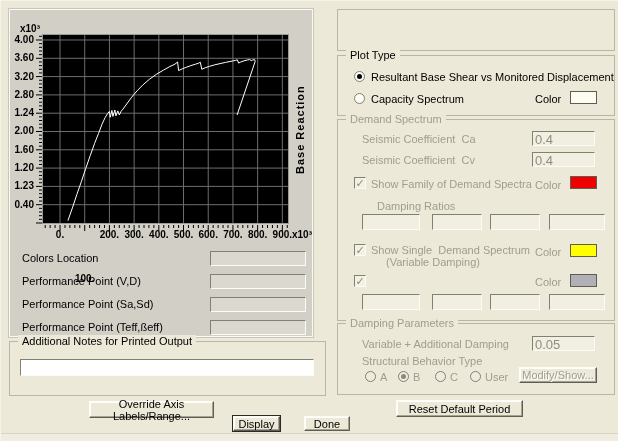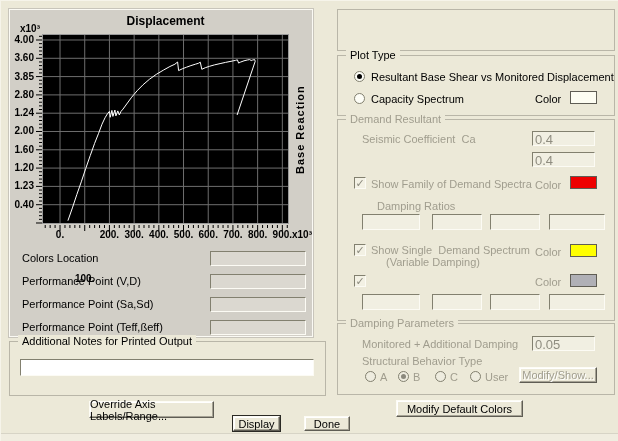--- a/index.html
+++ b/index.html
@@ -44,21 +44,21 @@
     background:#f1efe2;border:1px solid;border-color:#82806f #fcfbf4 #fcfbf4 #82806f;
     font-family:Liberation Sans, sans-serif;font-size:13px;padding:0 2px;box-sizing:border-box;
   }
   .field.dis{color:#8f8d80;}
   .field.white{background:#fff;color:#000;}
   input.field{outline:none;}
   
   .btn{
     background:#ece9d8;border:1px solid;border-color:#fdfcf5 #5f5d54 #5f5d54 #fdfcf5;
     box-shadow:inset -1px -1px 0 #a6a395, inset 1px 1px 0 #fff;
-    font-family:"Liberation Sans",sans-serif;font-size:11px;
+    font-family:"Liberation Sans",sans-serif;font-size:11px;text-align:center;
     display:flex;align-items:center;justify-content:center;box-sizing:border-box;cursor:default;
   }
   .btn.default{box-shadow:0 0 0 1px #2b2a25, inset -1px -1px 0 #a6a395, inset 1px 1px 0 #fff;}
   .btn.dis{color:#a09d8e;text-shadow:1px 1px 0 #fff;}
   
   .combo{
     left:159px;top:11px;width:86px;height:17px;background:#3a61ad;
     border:1px solid;border-color:#82806f #fcfbf4 #fcfbf4 #82806f;
     display:flex;box-sizing:border-box;
   }
@@ -83,21 +83,20 @@
   }
   .swatch{position:absolute;width:27px;height:13px;border:1px solid #5f5d54;box-sizing:border-box;}
   .bottom-edge{left:0;top:432px;width:618px;height:9px;background:#f0ede0;border-top:1px solid #d7d4c6;}
 </style>
 </head>
 <body>
 
 <div class="window">
 
   <div class="abs chart-panel">
-    <div class="abs chart-title">Displacement</div>
     <div class="abs ymult">x10³</div>
 
     <svg id="plot-svg" class="abs" width="247" height="190">
         <rect x="0" y="0" width="247" height="190" fill="#000000"></rect>
         <line x1="18.031" y1="0" x2="18.031" y2="190" stroke="#6e6e6e" stroke-width="1"></line>
         <line x1="42.731" y1="0" x2="42.731" y2="190" stroke="#6e6e6e" stroke-width="1"></line>
         <line x1="67.431" y1="0" x2="67.431" y2="190" stroke="#6e6e6e" stroke-width="1"></line>
         <line x1="92.131" y1="0" x2="92.131" y2="190" stroke="#6e6e6e" stroke-width="1"></line>
         <line x1="116.831" y1="0" x2="116.831" y2="190" stroke="#6e6e6e" stroke-width="1"></line>
         <line x1="141.531" y1="0" x2="141.531" y2="190" stroke="#6e6e6e" stroke-width="1"></line>
@@ -220,21 +219,21 @@
         <line x1="220.571" y1="0" x2="220.571" y2="3" stroke="#000" stroke-width="1"></line>
         <line x1="225.511" y1="0" x2="225.511" y2="3" stroke="#000" stroke-width="1"></line>
         <line x1="230.451" y1="0" x2="230.451" y2="3" stroke="#000" stroke-width="1"></line>
         <line x1="235.391" y1="0" x2="235.391" y2="3" stroke="#000" stroke-width="1"></line>
         <line x1="240.331" y1="0" x2="240.331" y2="6" stroke="#000" stroke-width="1"></line>
         <line x1="245.271" y1="0" x2="245.271" y2="3" stroke="#000" stroke-width="1"></line>
       </svg>
     <div id="ylabels" class="abs">
         <span style="top: -0.0064999px;">4.00</span>
         <span style="top: 18.2935px;">3.60</span>
-        <span style="top: 36.5935px;">3.85</span>
+        <span style="top: 36.5935px;">3.20</span>
         <span style="top: 54.8935px;">2.80</span>
         <span style="top: 73.1935px;">1.24</span>
         <span style="top: 91.4935px;">2.00</span>
         <span style="top: 109.793px; margin-left: 26px;">1.60</span>
         <span style="top: 128.094px;">1.20</span>
         <span style="top: 146.393px;">1.23</span>
         <span style="top: 164.694px;">0.40</span>
       </div>
     <div id="xlabels" class="abs">
         <span style="left: 3.031px; top: 0px;">0.</span>
@@ -263,42 +262,43 @@
   </div>
 
   <div class="abs group" style="left:8px;top:340px;width:315px;height:53px;">
     <span class="legend">Additional Notes for Printed Output</span>
     <input class="abs field white" style="left: 10px; top: 17px; width: 294px; height: 17px;" type="text" value="">
   </div>
 
   <div class="abs btn" style="left:88px;top:400px;width:125px;height:17px;">Override Axis Labels/Range...</div>
   <div class="abs btn default" style="left:232px;top:415px;width:47px;height:15px;">Display</div>
   <div class="abs btn" style="left:303px;top:415px;width:46px;height:15px;">Done</div>
-  <div class="abs btn" style="left:395px;top:399px;width:127px;height:17px;">Modify Default Colors</div>
+  <div class="abs btn" style="left:395px;top:399px;width:127px;height:17px;">Reset Default Period</div>
 
   <div class="abs group" style="left:336px;top:8px;width:276px;height:40px;">
   </div>
 
   <div class="abs group" style="left:336px;top:54px;width:276px;height:59px;">
     <span class="legend">Plot Type</span>
     <span class="radio checked" style="left:16px;top:15px;">
         <span class="dot"></span>
       </span>
     <div class="abs" style="left:33px;top:15px;">Resultant Base Shear vs Monitored Displacement</div>
     <span class="radio" style="left:16px;top:37px;"></span>
     <div class="abs" style="left:33px;top:37px;">Capacity Spectrum</div>
     <div class="abs" style="left:197px;top:37px;">Color</div>
     <span class="swatch" style="left: 232px; top: 35px; background: rgb(253, 253, 242);"></span>
   </div>
 
   <div class="abs group" style="left:336px;top:118px;width:276px;height:200px;">
-    <span class="legend dis">Demand Resultant</span>
+    <span class="legend dis">Demand Spectrum</span>
 
     <div class="abs dis pre" style="left:24px;top:13px;">Seismic Coefficient  Ca</div>
     <div class="abs field dis" style="left:194px;top:11px;width:63px;height:15px;">0.4</div>
+    <div class="abs dis pre" style="left:24px;top:34px;">Seismic Coefficient  Cv</div>
     <div class="abs field dis" style="left:194px;top:32px;width:63px;height:15px;">0.4</div>
 
     <span class="cb" style="left:16px;top:57px;"><span>✓</span></span>
     <div class="abs dis" style="left:33px;top:58px;">Show Family of Demand Spectra</div>
     <div class="abs dis" style="left:197px;top:59px;">Color</div>
     <span class="swatch" style="left: 232px; top: 56px; background: rgb(238, 0, 0);"></span>
 
     <div class="abs dis" style="left:39px;top:80px;">Damping Ratios</div>
     <div class="abs field dis" style="left:24px;top:94px;width:58px;height:16px;"></div>
     <div class="abs field dis" style="left:94px;top:94px;width:50px;height:16px;"></div>
@@ -316,21 +316,21 @@
     <span class="swatch" style="left: 232px; top: 154px; background: rgb(176, 176, 182);"></span>
 
     <div class="abs field dis" style="left:24px;top:174px;width:58px;height:16px;"></div>
     <div class="abs field dis" style="left:94px;top:174px;width:50px;height:16px;"></div>
     <div class="abs field dis" style="left:152px;top:174px;width:50px;height:16px;"></div>
     <div class="abs field dis" style="left:211px;top:174px;width:56px;height:16px;"></div>
   </div>
 
   <div class="abs group" style="left:336px;top:322px;width:276px;height:70px;">
     <span class="legend dis">Damping Parameters</span>
-    <div class="abs dis" style="left:24px;top:14px;">Monitored + Additional Damping</div>
+    <div class="abs dis" style="left:24px;top:14px;">Variable + Additional Damping</div>
     <div class="abs field dis" style="left:194px;top:12px;width:63px;height:15px;">0.05</div>
     <div class="abs dis" style="left:24px;top:31px;">Structural Behavior Type</div>
 
     <span class="radio disd" style="left:27px;top:47px;"></span>
     <div class="abs dis" style="left:42px;top:47px;">A</div>
     <span class="radio disd checked" style="left:60px;top:47px;">
         <span class="dot"></span>
       </span>
     <div class="abs dis" style="left:75px;top:47px;">B</div>
     <span class="radio disd" style="left:97px;top:47px;"></span>

